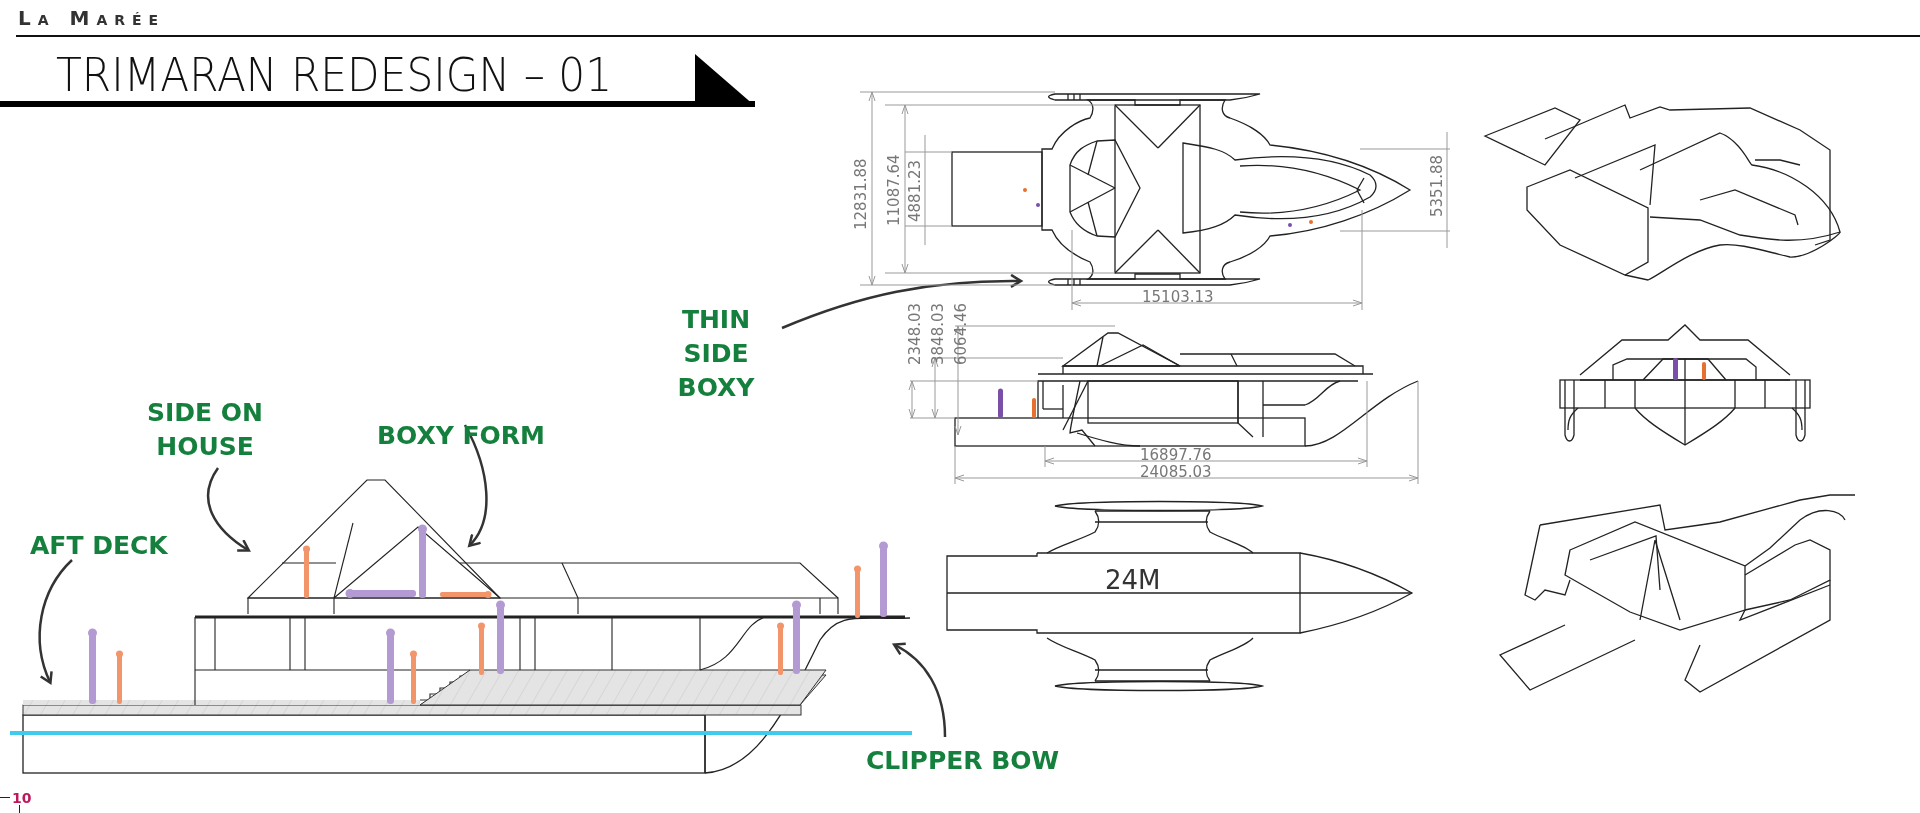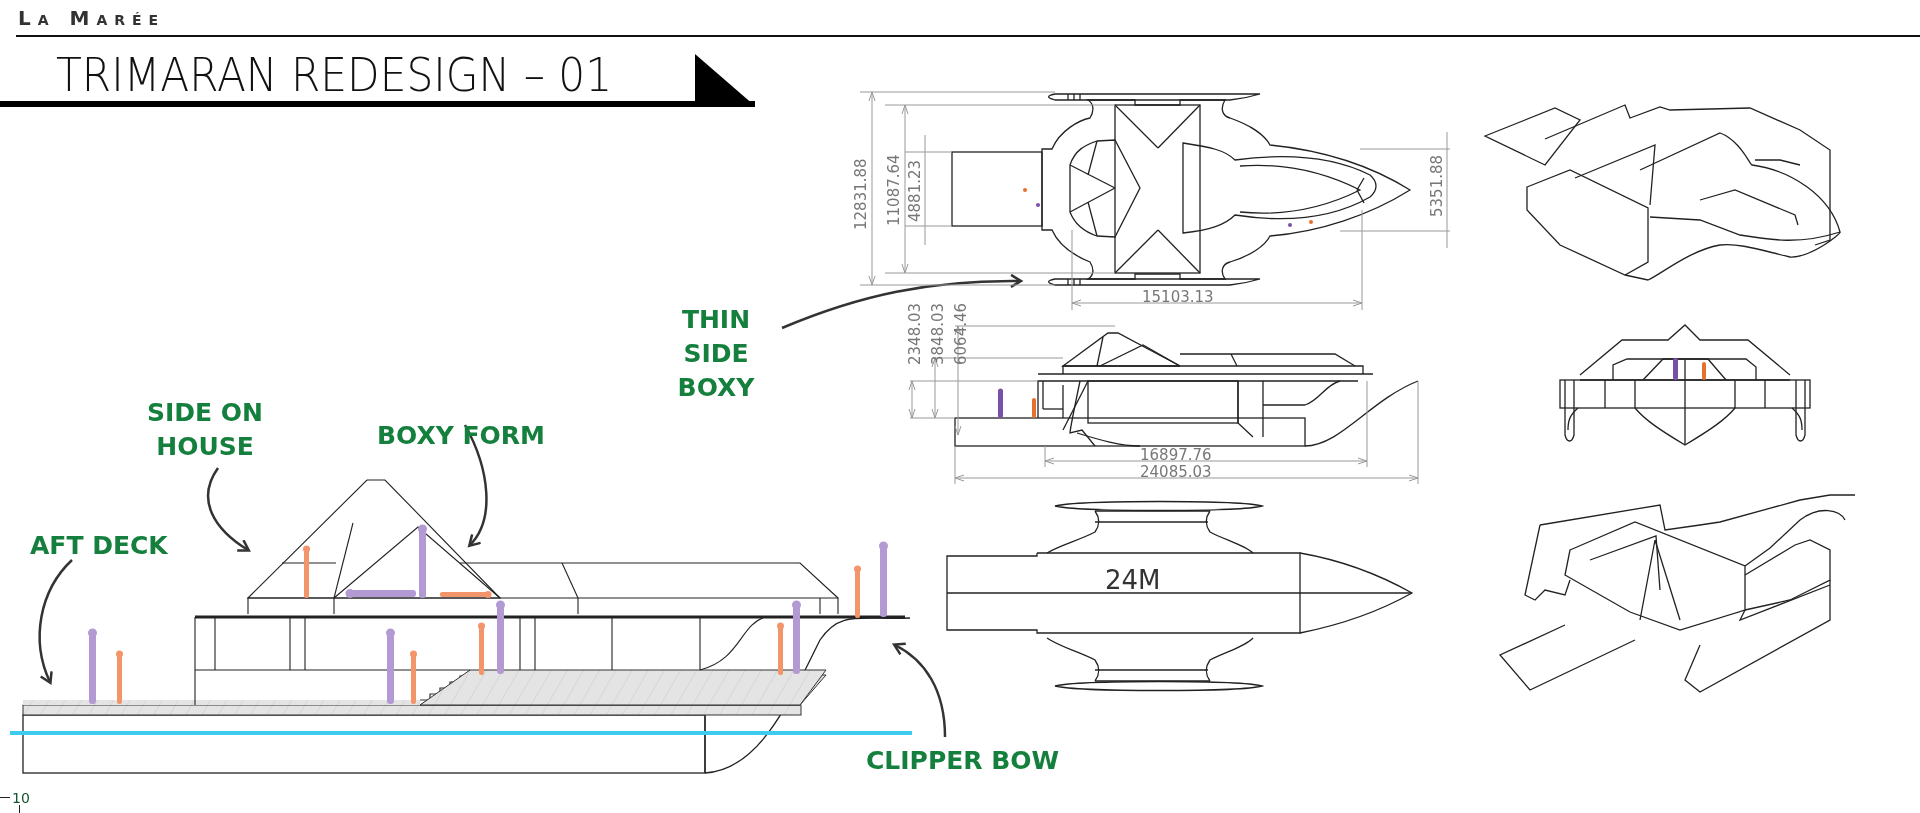--- a/index.html
+++ b/index.html
@@ -6,21 +6,21 @@
   body { width: 1920px; height: 813px; position: relative; overflow: hidden;
          font-family: "DejaVu Sans", sans-serif; color: #222; }
   .brand { position: absolute; left: 18px; top: 6px; font-size: 20px; letter-spacing: 7px;
            color: #333; font-family: "DejaVu Sans", sans-serif; font-weight: 700; font-variant: small-caps; }
   .top-rule { position: absolute; left: 16px; right: 0; top: 35px; height: 2px; background: #111; }
   .title { position: absolute; left: 56px; top: 48px; font-size: 46px; color: #111;
            font-family: "DejaVu Sans", sans-serif; font-weight: 200; letter-spacing: 0px; transform: scaleX(0.92); transform-origin: left center; }
   .title-bar { position: absolute; left: 0; top: 101px; width: 755px; height: 6px; background: #000; }
   .callout { position: absolute; font-family: "DejaVu Sans", sans-serif; font-size: 25px; color: #15803d;
              text-align: center; line-height: 34px; font-weight: 700; }
-  .page-num { position: absolute; left: 12px; top: 790px; font-size: 14px; font-weight: normal; color: #14532d; }
+  .page-num { position: absolute; left: 12px; top: 790px; font-size: 14px; font-weight: bold; color: #be185d; }
   .page-tick-h { position: absolute; left: 0; top: 797px; width: 10px; height: 1px; background: #222; }
   .page-tick-v { position: absolute; left: 19px; top: 805px; width: 1px; height: 8px; background: #222; }
   svg { position: absolute; left: 0; top: 0; }
   .dim { font-family: "DejaVu Sans", sans-serif; font-size: 15px; fill: #777; }
 </style>
 </head>
 <body>
 
 <div class="brand">La Marée</div>
 <div class="top-rule"></div>

